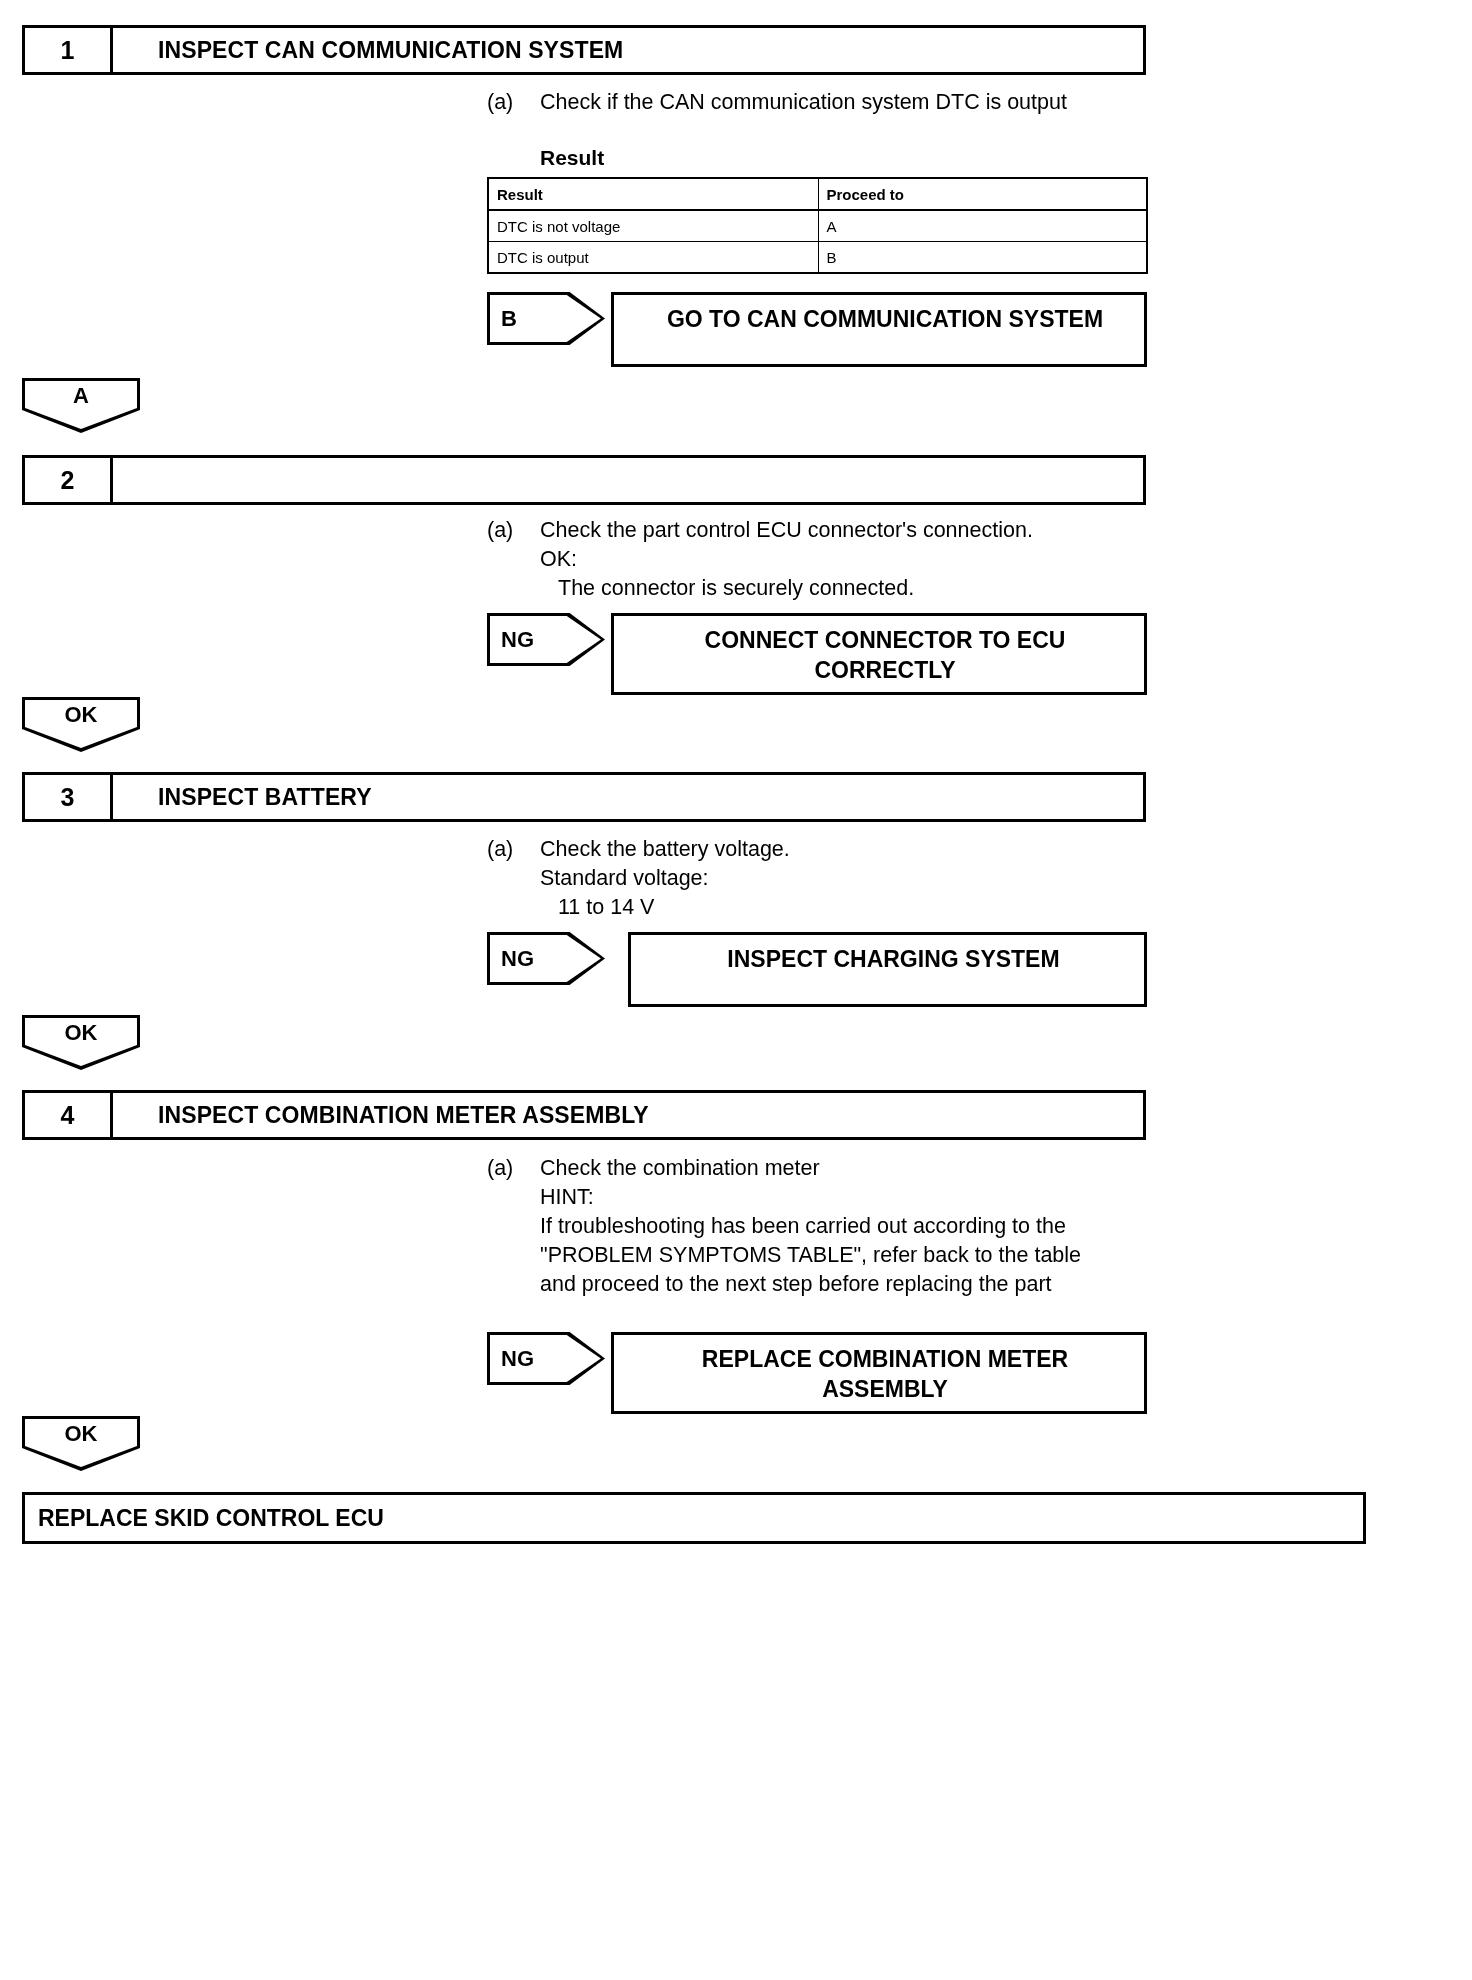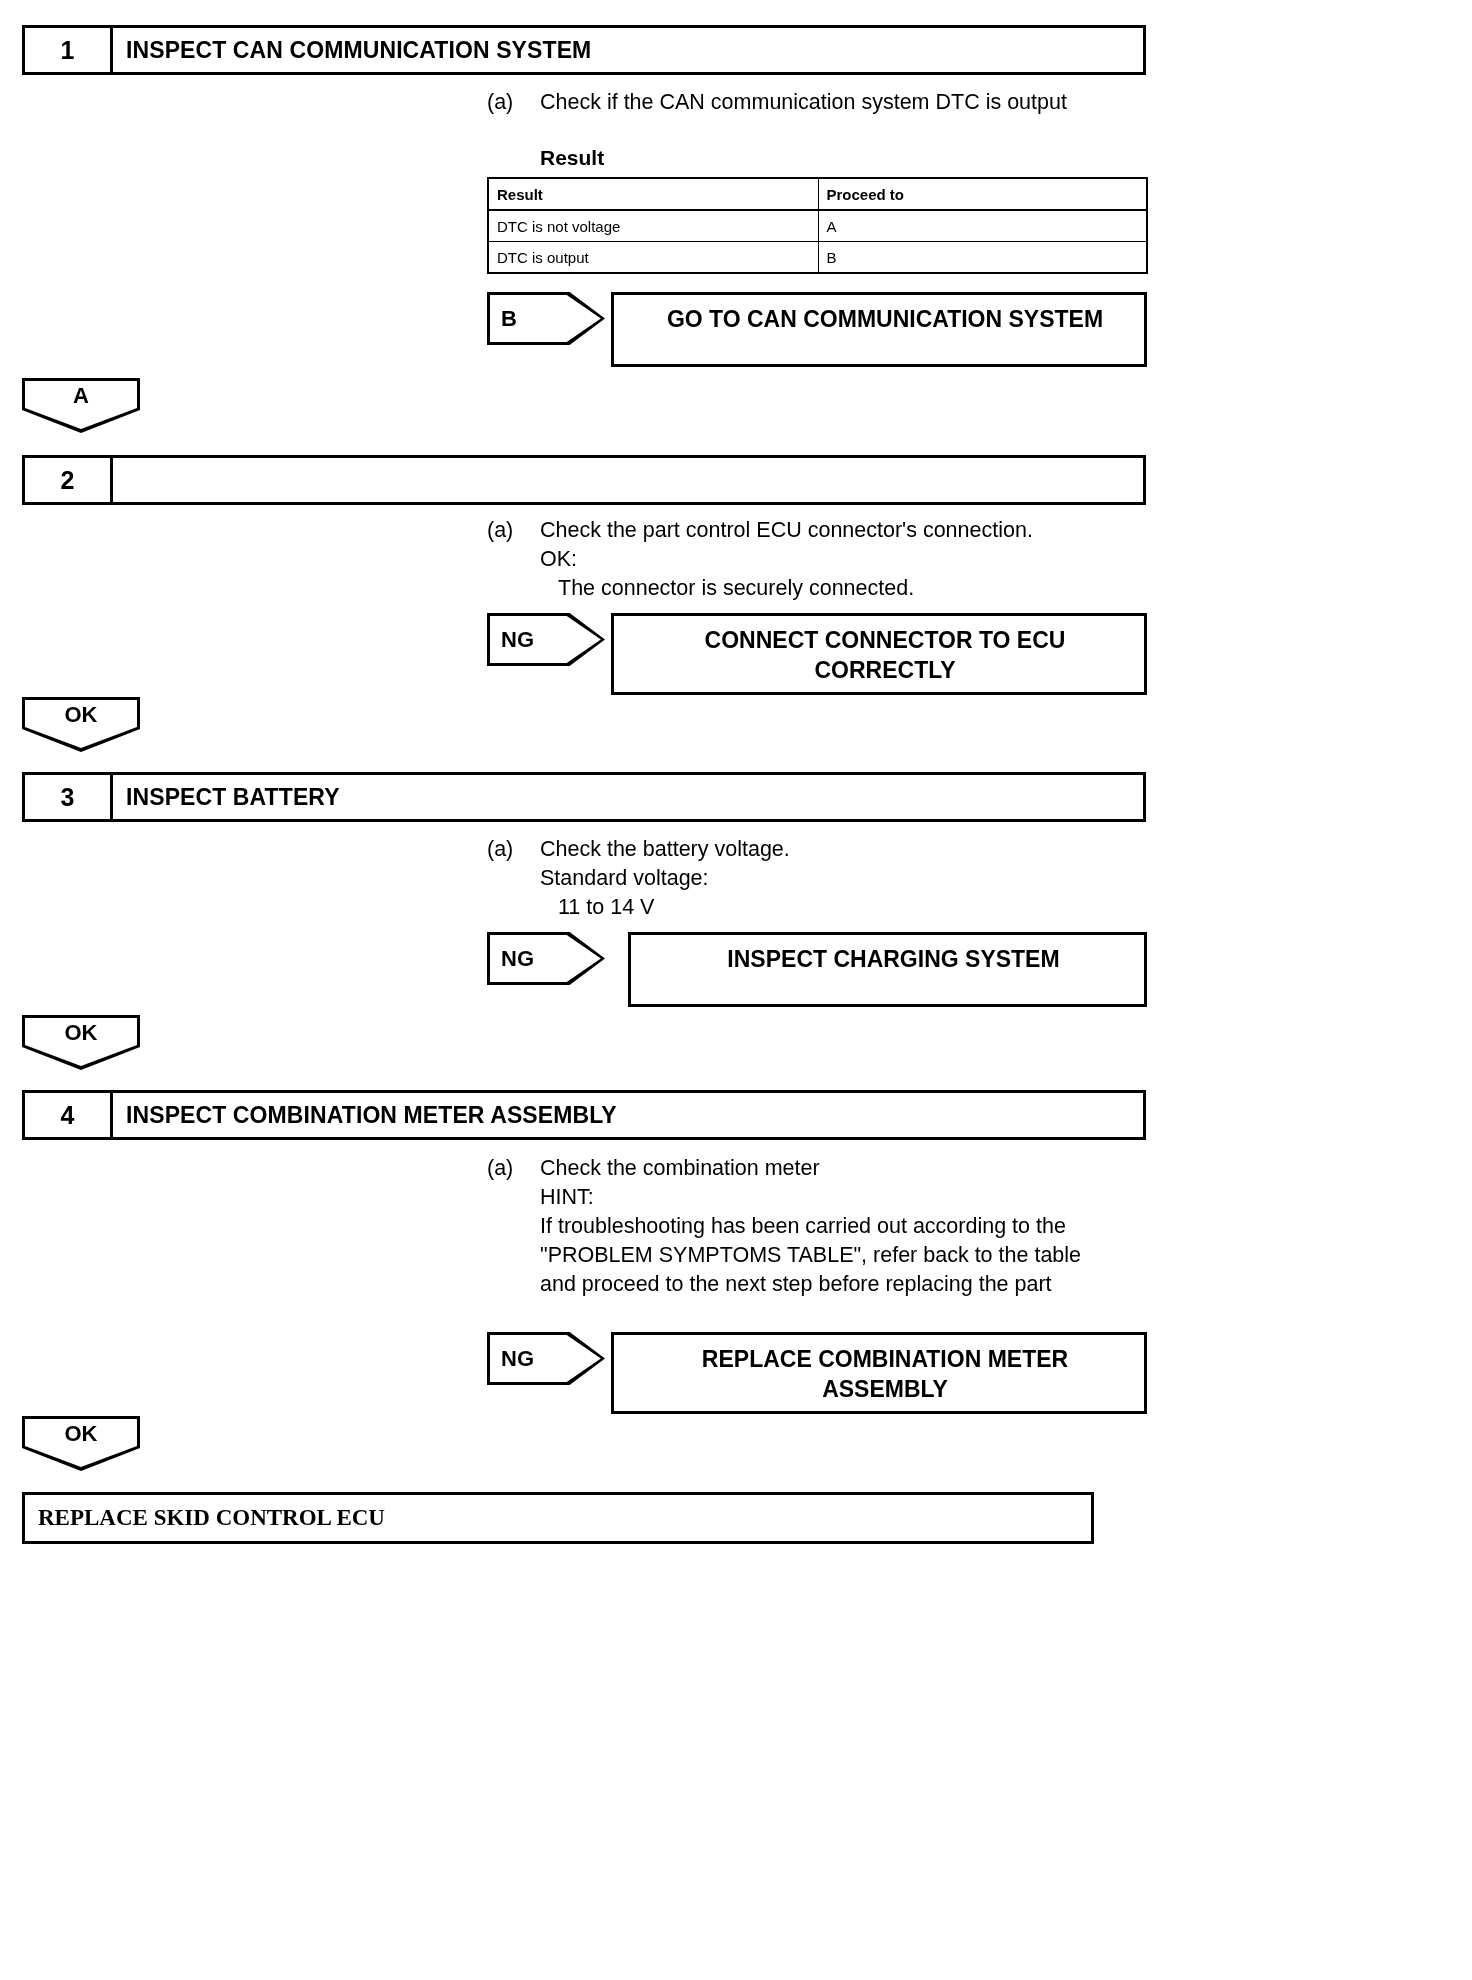--- a/index.html
+++ b/index.html
@@ -48,20 +48,21 @@
     letter-spacing: 0px;
   }
   .step-title {
     flex: 1;
     display: flex;
     align-items: center;
     padding-left: 13px;
     font-size: 23px;
     font-weight: bold;
     letter-spacing: 0.1px;
+    margin-left: 32px;
   }
 
   
   .instr {
     position: absolute;
     left: 487px;
     width: 660px;
     font-size: 21.5px;
     line-height: 29px;
   }
@@ -184,31 +185,30 @@
     text-align: center;
     line-height: 36px;
     font-size: 22px;
     font-weight: bold;
   }
 
   
   .final {
     position: absolute;
     left: 22px;
-    width: 1072px;
+    width: 1344px;
     height: 52px;
     border: 3px solid #000;
     box-sizing: border-box;
     display: flex;
     align-items: center;
     padding-left: 13px;
     font-size: 23px;
     font-weight: bold;
     background: #fff;
-    font-family: Liberation Serif, serif;
   }
 </style>
 </head>
 <body>
 
 <div class="page">
 
   <div class="step" style="top:25px;">
     <div class="step-num">1</div>
     <div class="step-title">INSPECT CAN COMMUNICATION SYSTEM</div>

